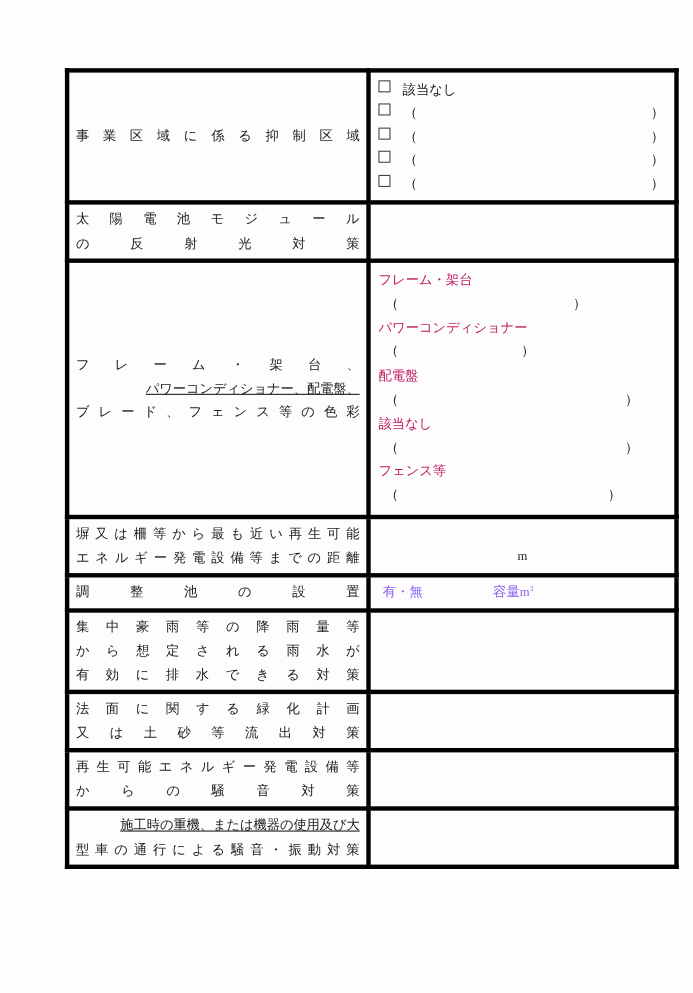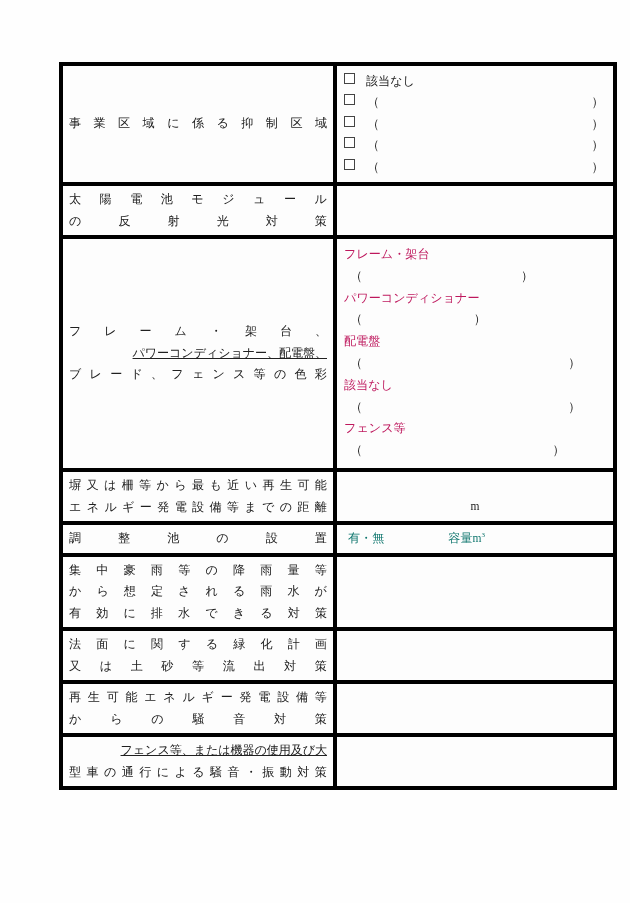--- a/index.html
+++ b/index.html
@@ -117,21 +117,21 @@
     color: #202020;
     padding-top: 21px;
     padding-bottom: 2px;
     font-family: "Liberation Serif", serif;
   }
   
   .pond-row {
     display: flex;
     align-items: baseline;
     font-size: 12.1px;
-    color: #0f766e;
+    color: #8b5cf6;
     white-space: nowrap;
   }
   .pond-a { margin-left: 4px; }
   .pond-b { margin-left: 64px; }
   .pond-c { font-family: "Liberation Serif", serif; font-size: 11.5px; }
   .pond-c sup { font-size: 7px; vertical-align: super; }
   .blank { min-height: 34px; }
 </style>
 </head>
 <body>
@@ -448,21 +448,21 @@
               <span>策</span>
           </div>
         </td>
         <td class="value-cell">
           <div class="blank"></div>
         </td>
       </tr>
 
       <tr>
         <td class="label-cell">
-          <div class="lbl nw">フェンス等、または機器の使用及び大</div>
+          <div class="lbl nw">施工時の重機、または機器の使用及び大</div>
           <div class="lbl j">
             <span>型</span>
               <span>車</span>
               <span>の</span>
               <span>通</span>
               <span>行</span>
               <span>に</span>
               <span>よ</span>
               <span>る</span>
               <span>騒</span>

